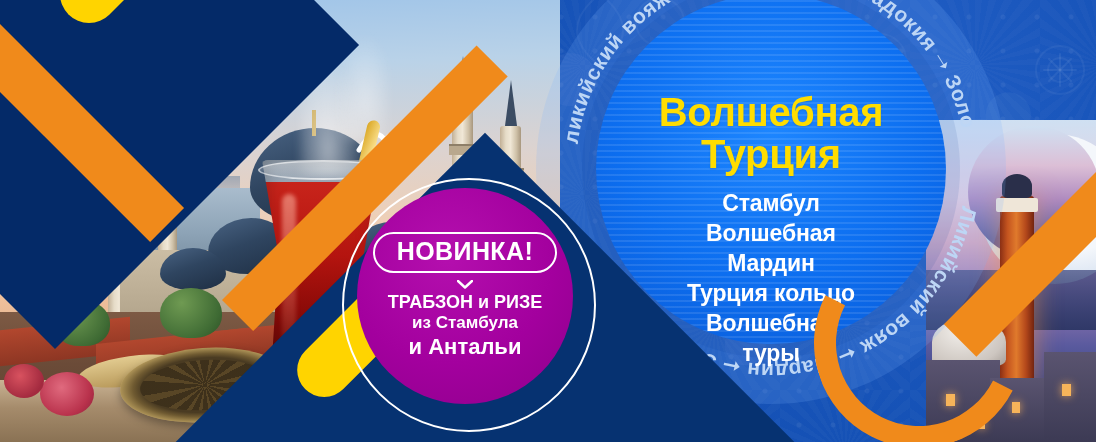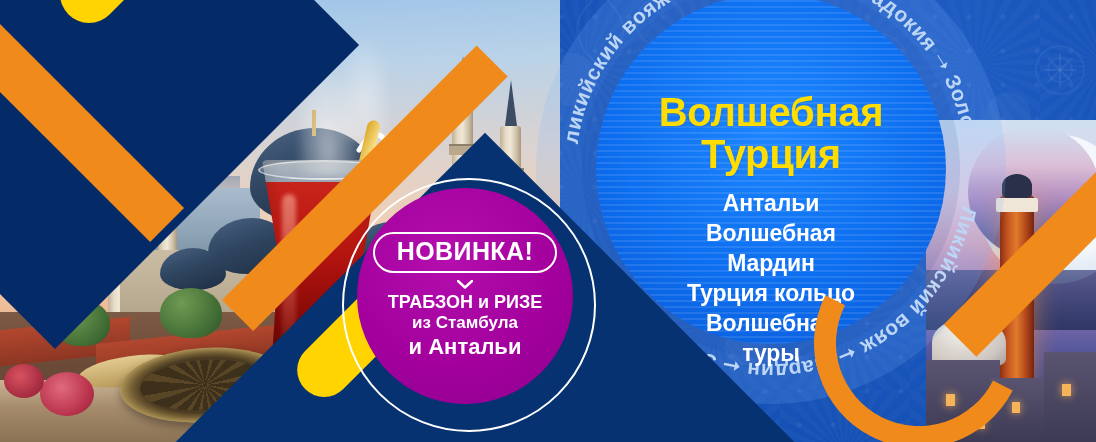--- a/index.html
+++ b/index.html
@@ -509,21 +509,21 @@
 
     <div class="center-circle"></div>
   </div>
 
   <div class="center-content">
     <div class="main-title">
       <div>Волшебная</div>
       <div>Турция</div>
     </div>
     <div class="dest-list">
-      <div class="dest">Антальи</div>
+      <div class="dest">Стамбул</div>
       <div class="dest">Волшебная</div>
       <div class="dest">Мардин</div>
       <div class="dest">Турция кольцо</div>
       <div class="dest">Волшебная</div>
       <div class="dest">туры</div>
     </div>
   </div>
 
 
   <div class="tl-navy"></div>

